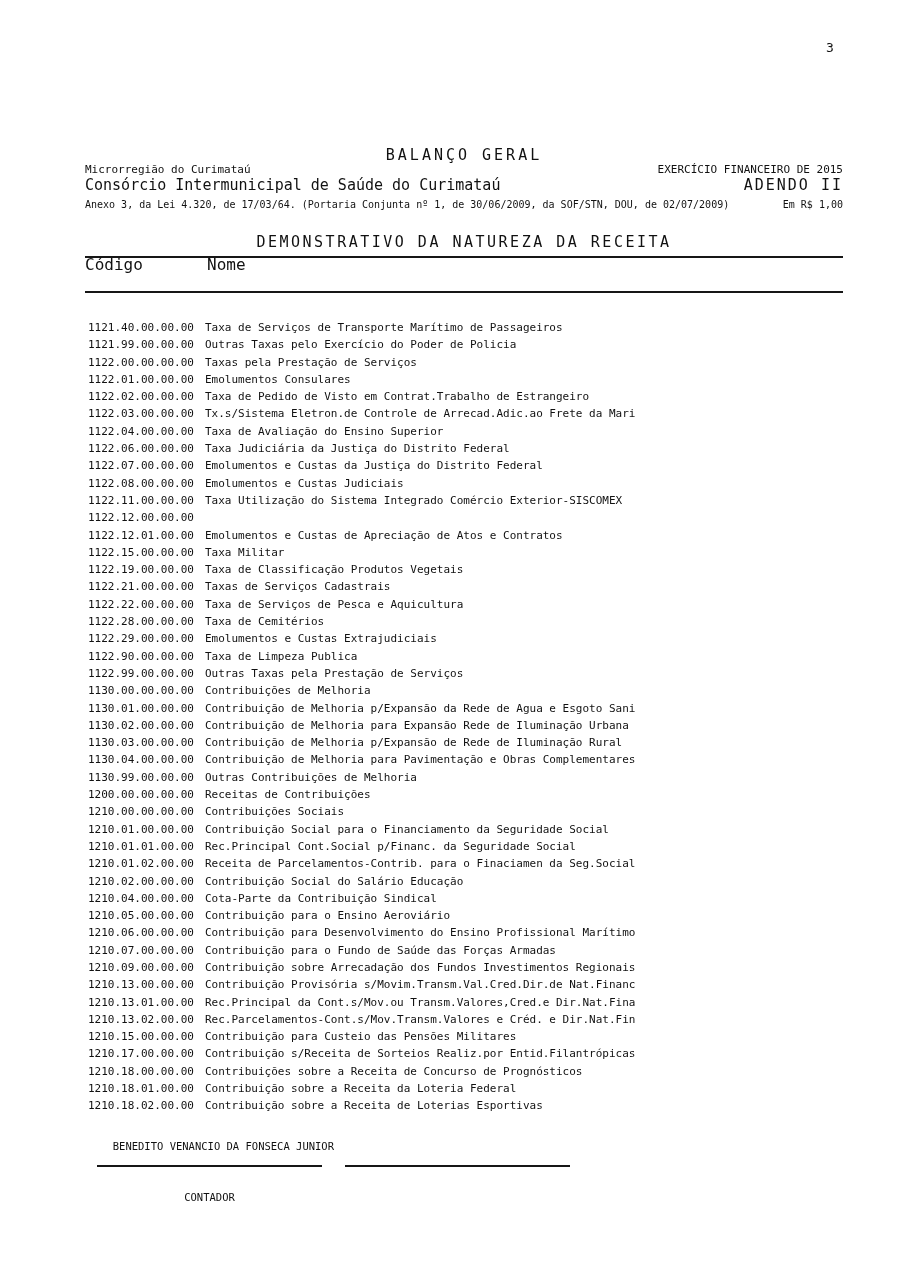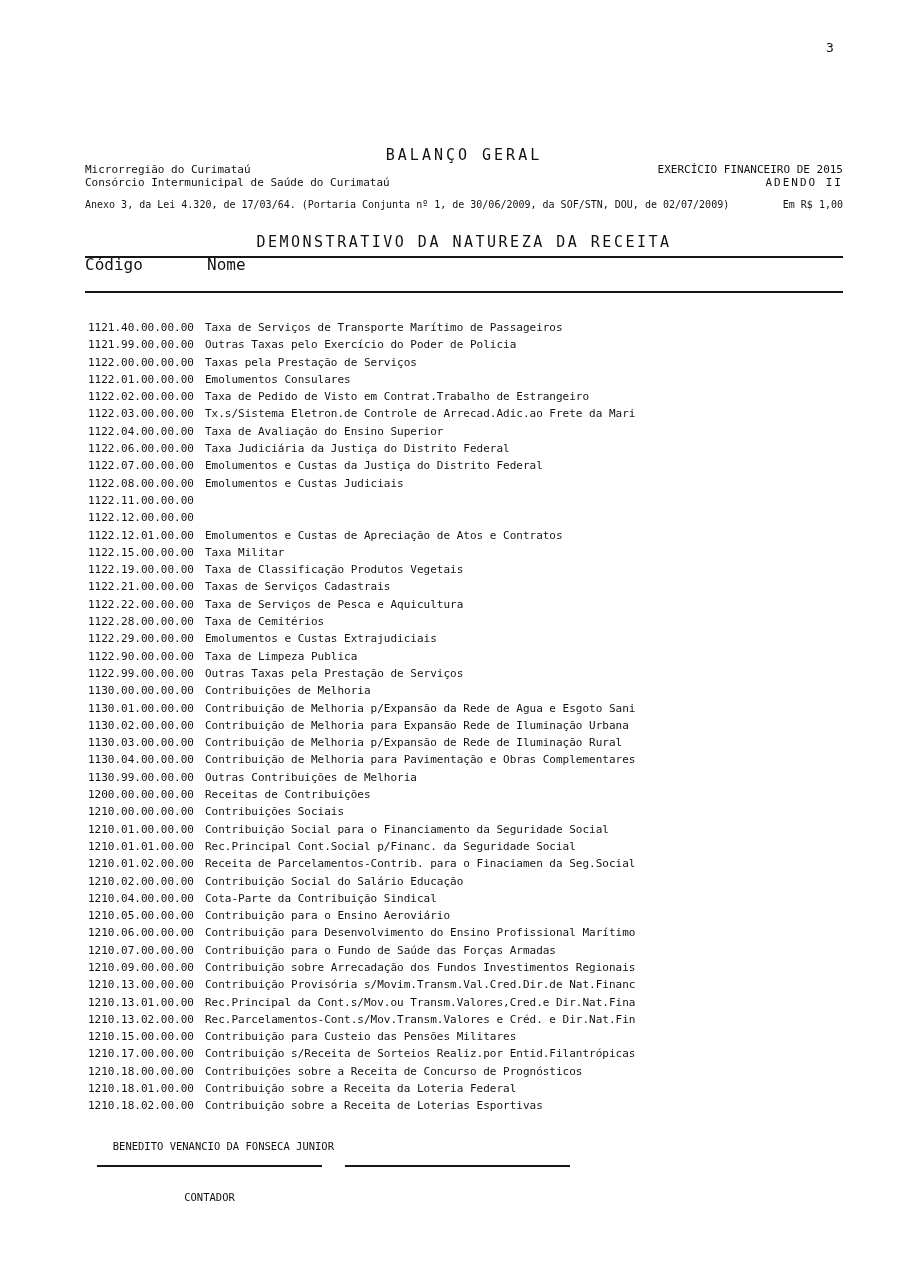--- a/index.html
+++ b/index.html
@@ -30,21 +30,21 @@
   }
 
   .hdr-row {
     left: 85px; width: 758px;
     display: flex;
     justify-content: space-between;
     align-items: center;
     white-space: nowrap;
   }
   .hdr-row-1 { top: 163px; font-size: 11px; }
-  .hdr-row-2 { top: 176px; font-size: 11px; gap: 40px; }
+  .hdr-row-2 { top: 176px; font-size: 15px; gap: 40px; }
   .hdr-row-2 .right { letter-spacing: 2px; }
   .hdr-row-3 { top: 199px; font-size: 10px; }
 
   .section-title {
     top: 233px; left: 85px; width: 758px;
     text-align: center;
     font-size: 15px;
     letter-spacing: 2.5px;
     white-space: nowrap;
   }
@@ -157,20 +157,21 @@
       <div class="row">
         <span class="code">1122.07.00.00.00</span>
         <span class="name">Emolumentos e Custas da Justiça do Distrito Federal</span>
       </div>
       <div class="row">
         <span class="code">1122.08.00.00.00</span>
         <span class="name">Emolumentos e Custas Judiciais</span>
       </div>
       <div class="row">
         <span class="code">1122.11.00.00.00</span>
+        <span class="name">Taxa Utilização do Sistema Integrado Comércio Exterior-SISCOMEX</span>
       </div>
       <div class="row">
         <span class="code">1122.12.00.00.00</span>
       </div>
       <div class="row">
         <span class="code">1122.12.01.00.00</span>
         <span class="name">Emolumentos e Custas de Apreciação de Atos e Contratos</span>
       </div>
       <div class="row">
         <span class="code">1122.15.00.00.00</span>

